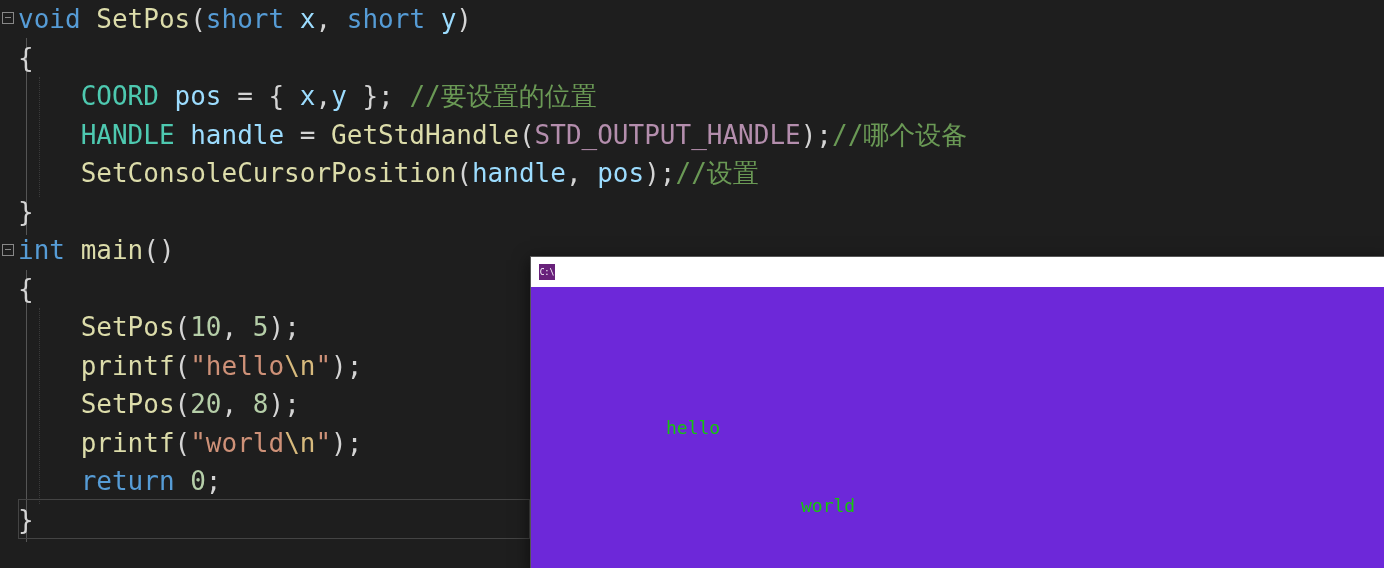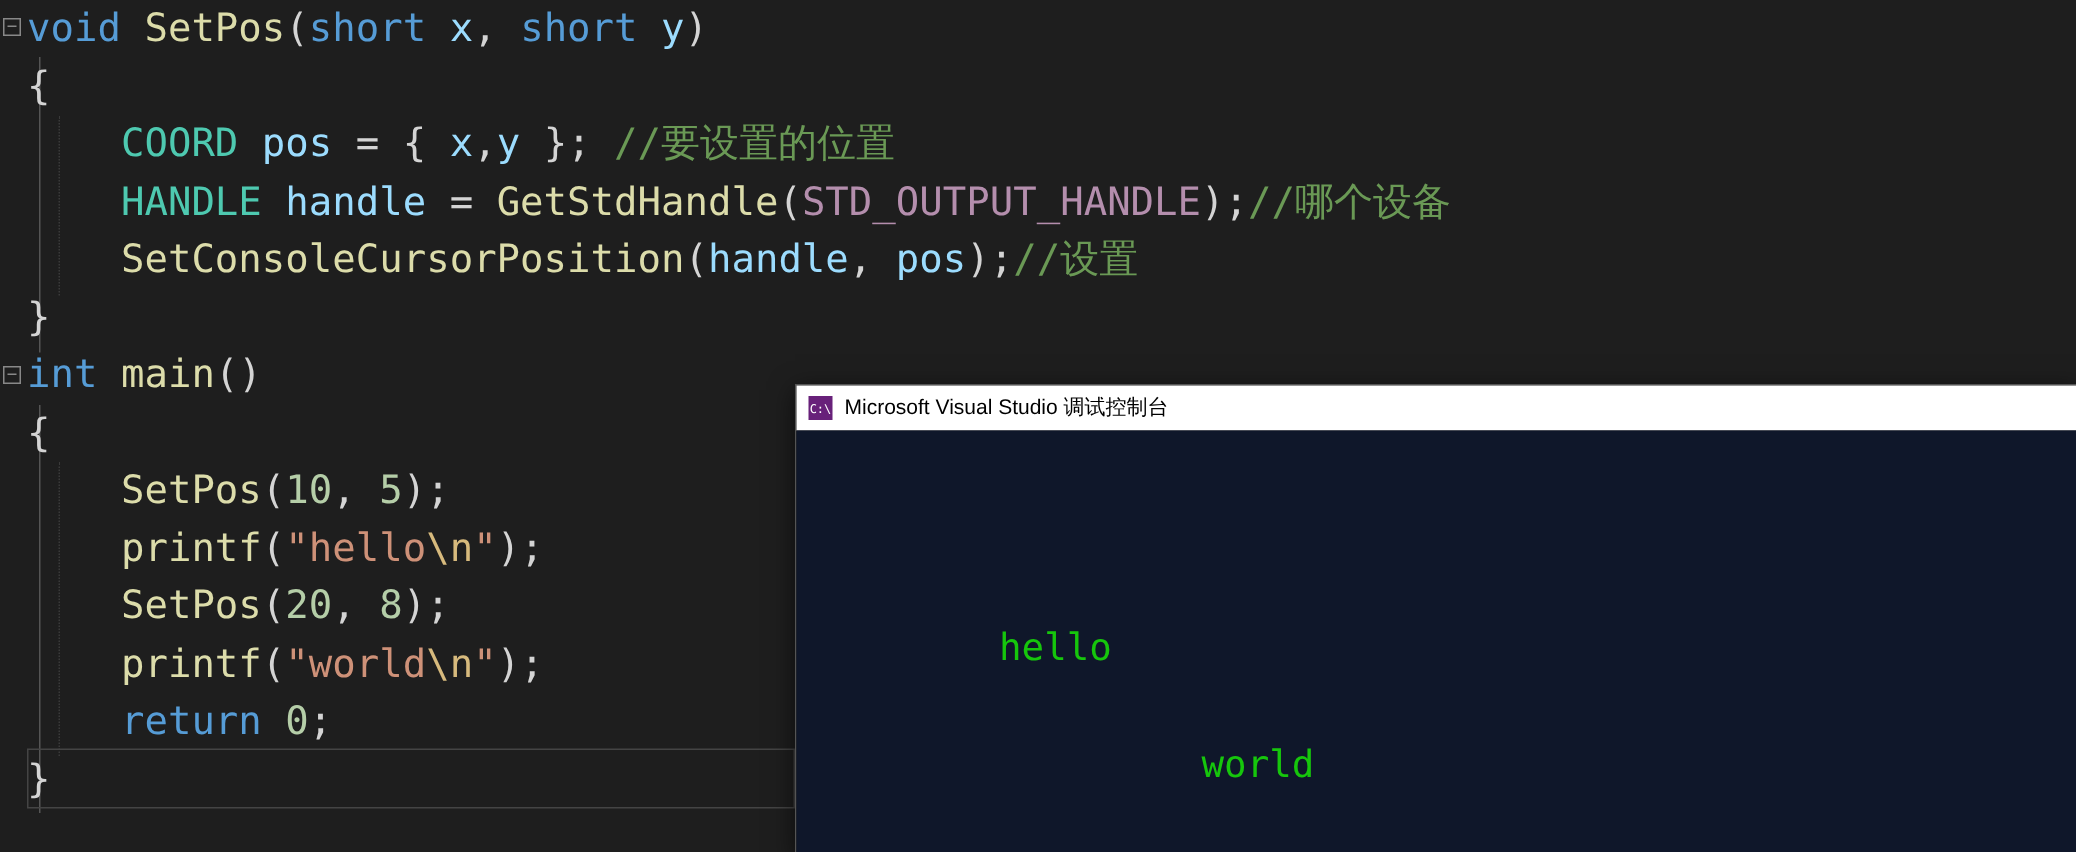--- a/index.html
+++ b/index.html
@@ -121,23 +121,23 @@
     align-items: center;
     justify-content: center;
     color: #fff;
     font-size: 8px;
     font-family: monospace;
   }
   .console-body {
     position: relative;
     width: 100%;
     height: calc(100% - 30px);
-    background: #0f172a;
+    background: #6d28d9;
     font-family: "NSimSun", "Consolas", monospace;
-    font-size: 25px;
+    font-size: 18px;
     color: #16c60c;
     text-decoration: underline;
   }
   .out-line {
     position: absolute;
     white-space: pre;
   }
 </style>
 </head>
 <body>
@@ -171,19 +171,18 @@
 <span class="punc">    </span><span class="kw">return</span><span class="punc"> </span><span class="num">0</span><span class="punc">;</span>
 <span class="punc">}</span>
 </pre>
 </div>
 
 <div class="console">
   <div class="titlebar">
     <div class="vs-icon">
         <span>C:\</span>
       </div>
-    <span>Microsoft Visual Studio 调试控制台</span>
   </div>
   <div class="console-body" id="console-body">
       <div class="out-line" style="left: 135px; top: 130px;">hello</div>
       <div class="out-line" style="left: 270px; top: 208px; text-align: right;">world</div>
     </div>
 </div>
 
 </body></html>

